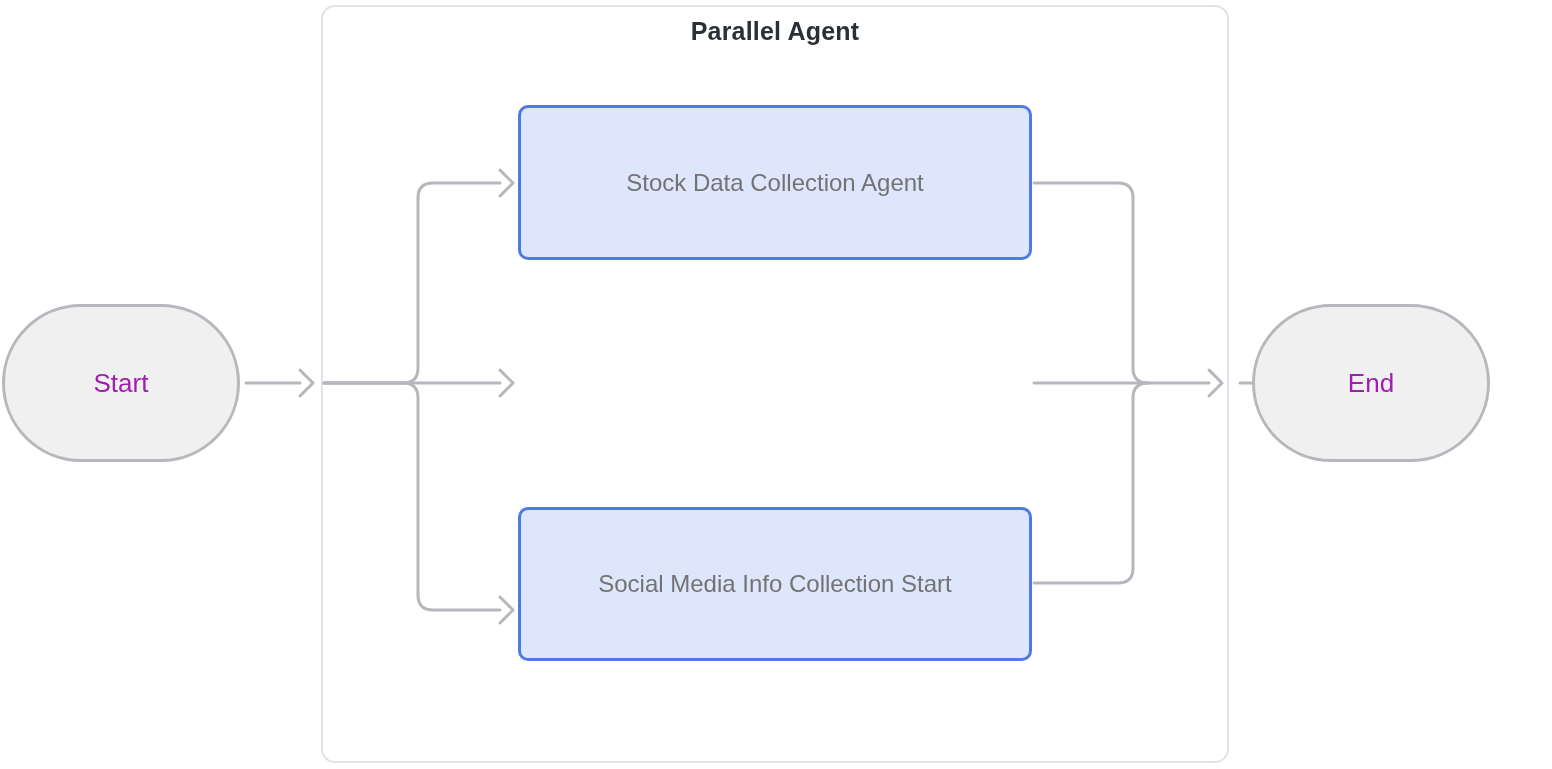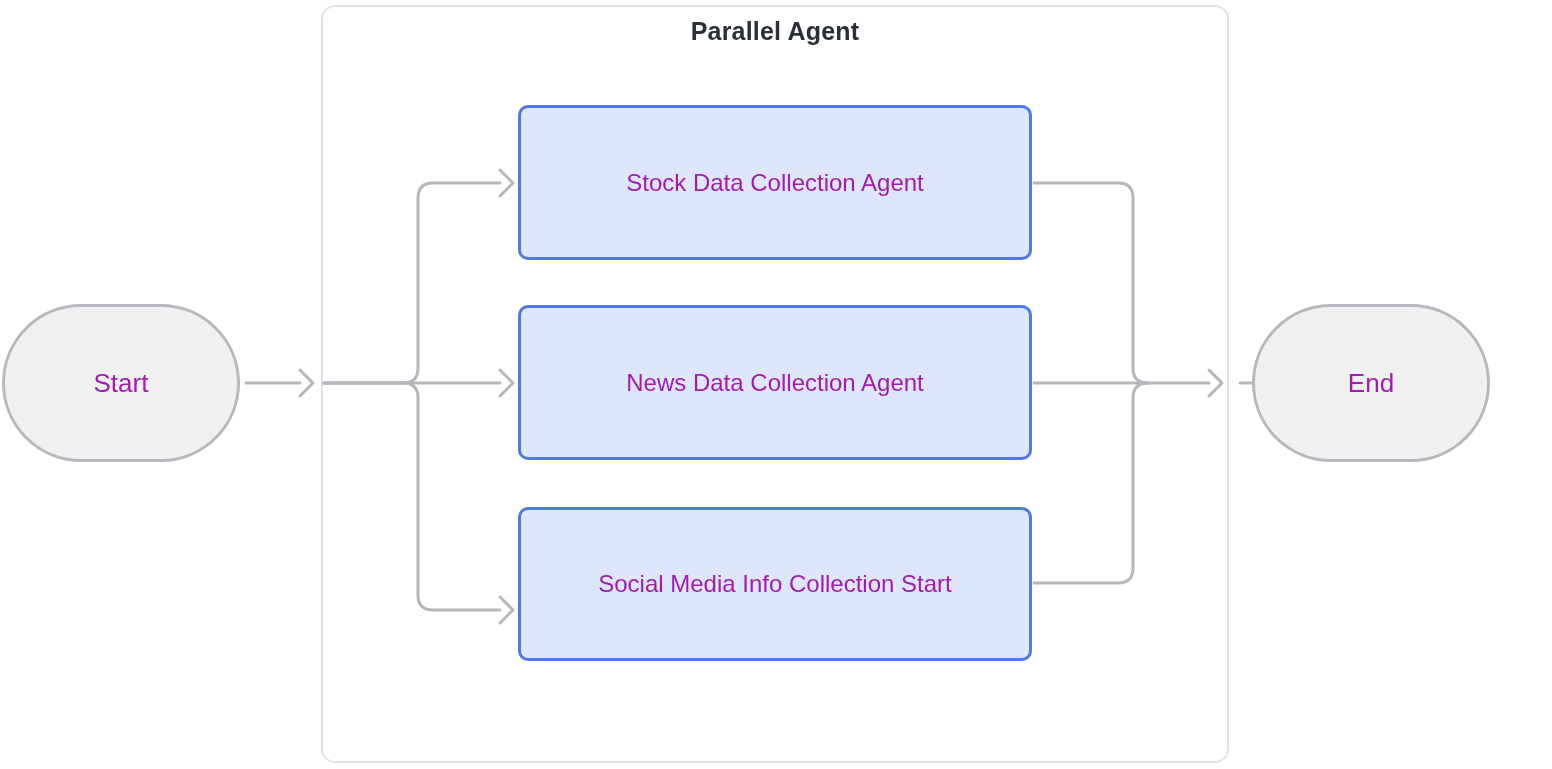--- a/index.html
+++ b/index.html
@@ -64,21 +64,21 @@
   .terminal.start { left: 2px;    top: 304px; }
   .terminal.end   { left: 1252px; top: 304px; }
   .agent {
     left: 518px;
     width: 514px;
     height: 155px;
     background: #dde6fb;
     border: 3px solid #4f79e3;
     border-radius: 10px;
     font-size: 24px;
-    color: #a21caf;
+    color: #737373;
   }
   .agent.a1 { top: 105px; }
   .agent.a2 { top: 305px; }
   .agent.a3 { top: 507px; height: 154px; }
 </style>
 </head>
 <body>
 
 <div class="canvas">
 
@@ -113,23 +113,20 @@
   </svg>
 
   <div class="node terminal start">
     <span>Start</span>
   </div>
 
   <div class="node agent a1">
     <span>Stock Data Collection Agent</span>
   </div>
 
-  <div class="node agent a2">
-    <span>News Data Collection Agent</span>
-  </div>
 
   <div class="node agent a3">
     <span>Social Media Info Collection Start</span>
   </div>
 
   <div class="node terminal end">
     <span>End</span>
   </div>
 
 </div>

